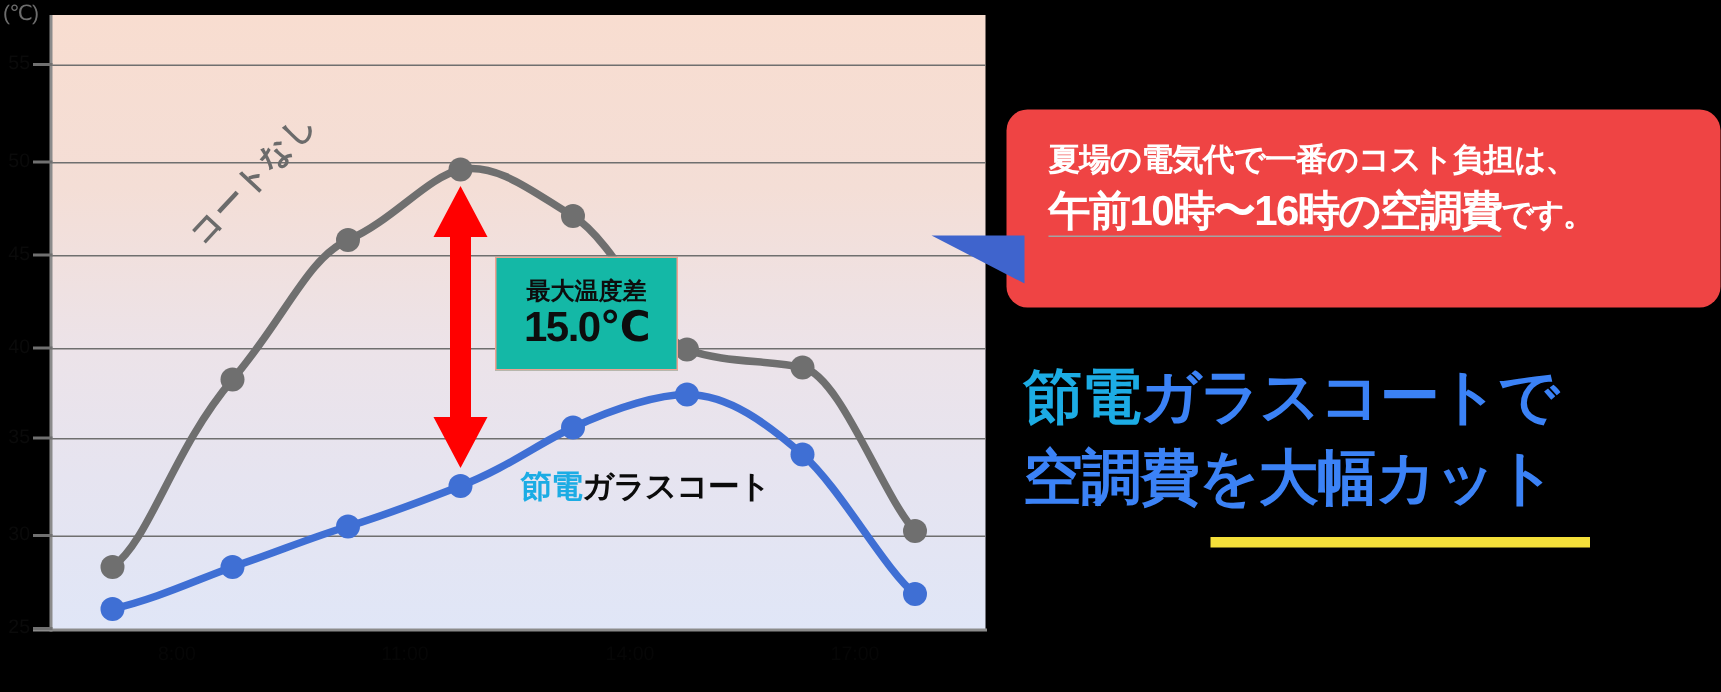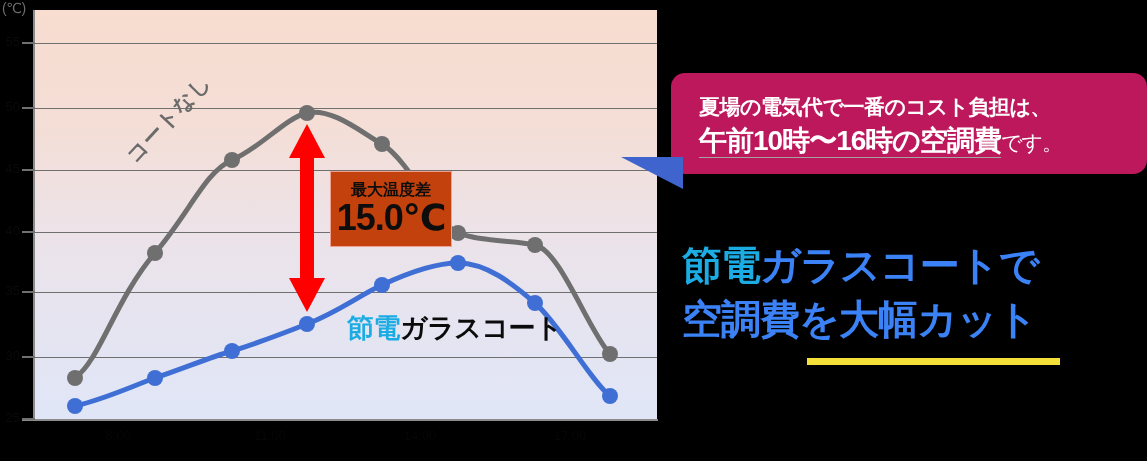--- a/index.html
+++ b/index.html
@@ -110,68 +110,68 @@
     transform: rotate(-47deg);
     transform-origin: left top;
     white-space: nowrap;
     letter-spacing: 1px;
   }
 
   
   #coat-label {
     position: absolute;
     left: 347px; top: 310px;
-    font-size: 27px;
+    font-size: 21px;
     font-weight: 800;
     white-space: nowrap;
     letter-spacing: -0.5px;
   }
   #coat-label .brand { color: #1cace4; }
   #coat-label .rest  { color: #0b0b0b; }
 
   
   #diff-box {
     position: absolute;
     left: 330px; top: 171px;
     width: 122px; height: 76px;
-    background: #c2410c;
+    background: #14b8a6;
     border: 1.6px solid #f0a090;
     display: flex;
     flex-direction: column;
     align-items: center;
     justify-content: center;
     box-sizing: border-box;
   }
   #diff-box .dline1 {
     font-size: 16px;
     font-weight: 700;
     color: #0d0d0d;
     letter-spacing: 0px;
     line-height: 1.1;
   }
   #diff-box .dline2 {
-    font-size: 36px;
+    font-size: 28px;
     font-weight: 700;
     color: #0d0d0d;
     line-height: 1.05;
     letter-spacing: -1px;
   }
 
   
   #right-col {
     position: absolute;
     left: 660px; top: 0;
     width: 487px; height: 461px;
   }
 
   #callout {
     position: absolute;
     left: 11px; top: 73px;
-    width: 476px; height: 101px;
-    background: #be185d;
+    width: 476px; height: 132px;
+    background: #ef4444;
     border-radius: 14px;
     box-sizing: border-box;
     padding: 20px 22px 0 28px;
   }
   #callout .c-line1 {
     color: #ffffff;
     font-size: 21px;
     font-weight: 700;
     letter-spacing: -0.5px;
     line-height: 1.35;
@@ -183,21 +183,21 @@
     line-height: 1.45;
     color: #ffffff;
     white-space: nowrap;
   }
   #callout .c-line2 .em {
     border-bottom: 1px solid #a3a3a3;
     padding-bottom: 1px;
   }
   #callout .c-line2 .tail {
     font-size: 21px;
-    font-weight: 400;
+    font-weight: 700;
   }
   #callout-tail {
     position: absolute;
     left: -50px; top: 84px;
     width: 0; height: 0;
     border-top: 0 solid transparent;
     border-bottom: 32px solid transparent;
     border-right: 62px solid #3f64cd;
   }
 

